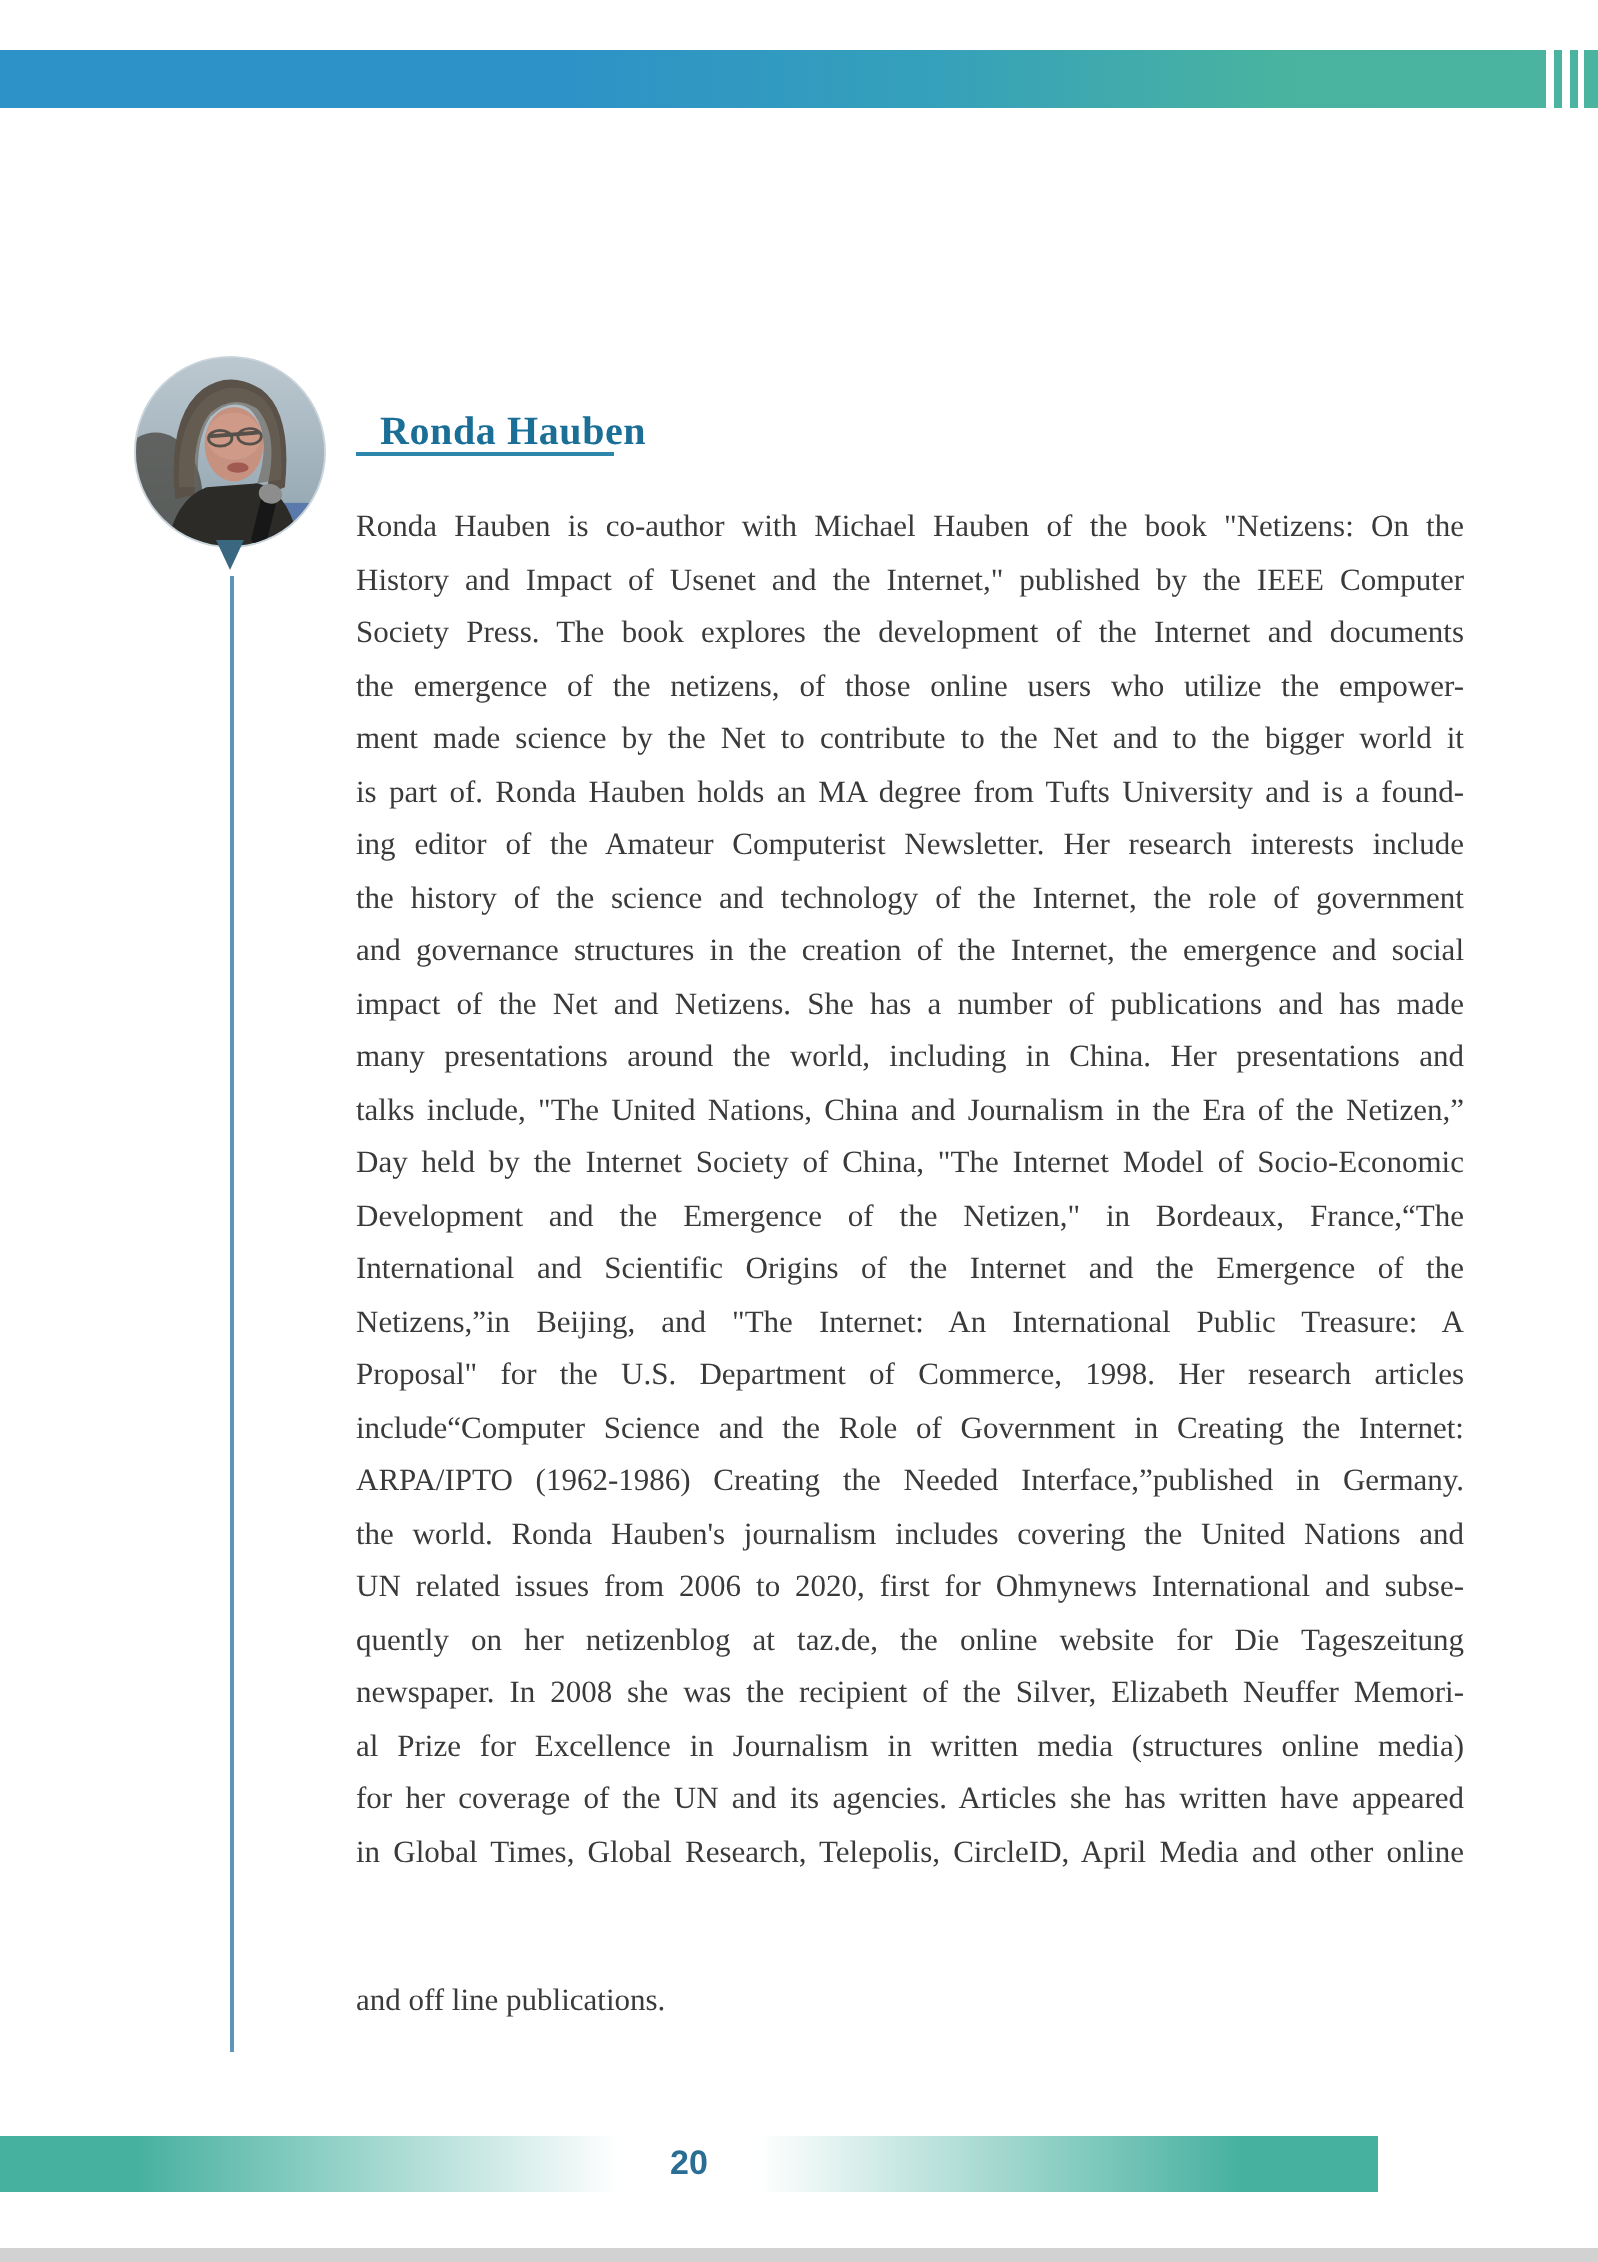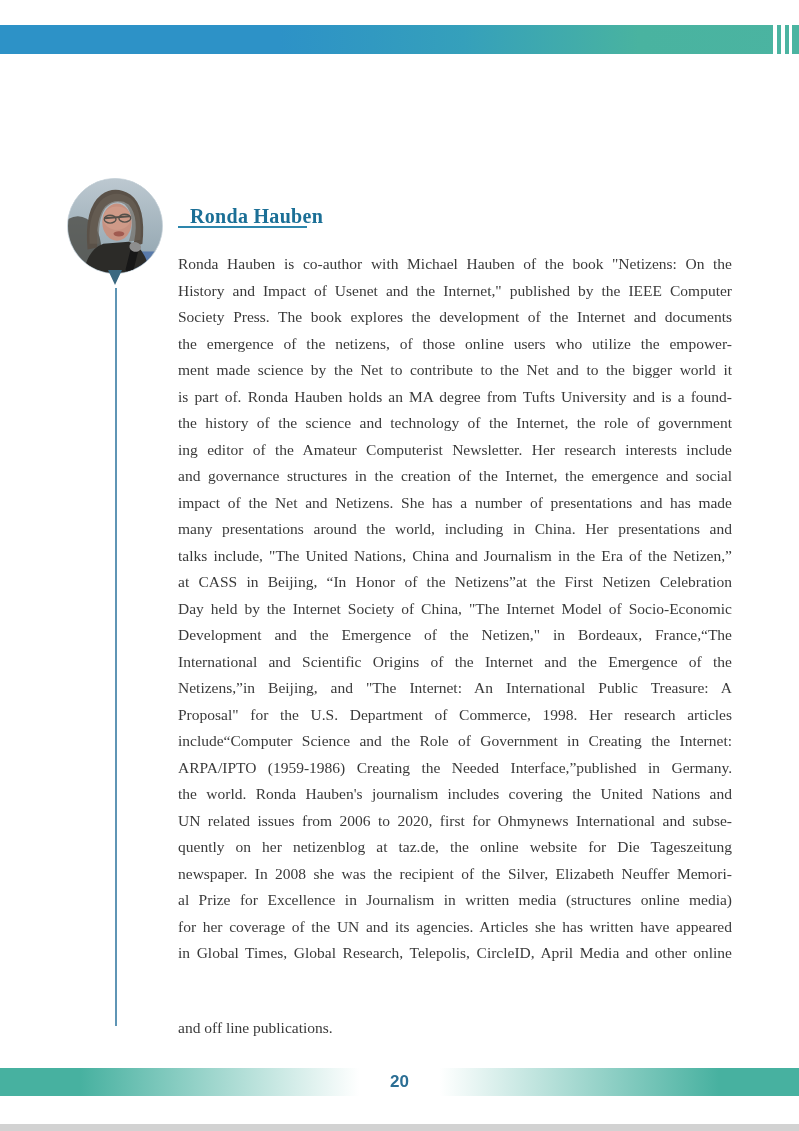--- a/index.html
+++ b/index.html
@@ -56,21 +56,21 @@
     font-size:15.5px;line-height:26.5px;color:#3a3a3a;
   }
   .bio-line{
     text-align:justify;text-align-last:justify;
     height:26.5px;overflow:hidden;white-space:normal;
   }
   .bio-line.last{text-align-last:left;margin-top:48px;}
 
   
   .footer-bar{
-    position:absolute;top:1068px;left:0;width:799px;height:28px;
+    position:absolute;top:1068px;left:0;width:689px;height:28px;
     background:linear-gradient(90deg,#47b1a0 0%,#47b1a0 10%,#ffffff 45%,#ffffff 55%,#47b1a0 90%,#47b1a0 100%);
     display:flex;align-items:center;justify-content:center;text-align:center;
   }
   .page-number{
     font-family:"Liberation Sans",sans-serif;
     font-size:17px;font-weight:bold;color:#2b6e94;
   }
   .bottom-strip{
     position:absolute;top:1124px;left:0;width:799px;height:7px;
     background:#d2d2d2;
@@ -125,34 +125,33 @@
   <h1 class="author-name">Ronda Hauben</h1>
   <div class="name-underline"></div>
 
   <div class="bio">
       <div class="bio-line">Ronda Hauben is co-author with Michael Hauben of the book "Netizens: On the</div>
       <div class="bio-line">History and Impact of Usenet and the Internet," published by the IEEE Computer</div>
       <div class="bio-line">Society Press. The book explores the development of the Internet and documents</div>
       <div class="bio-line">the emergence of the netizens, of those online users who utilize the empower-</div>
       <div class="bio-line">ment made science by the Net to contribute to the Net and to the bigger world it</div>
       <div class="bio-line">is part of. Ronda Hauben holds an MA degree from Tufts University and is a found-</div>
+      <div class="bio-line">ing editor of the Amateur Computerist Newsletter. Her research interests include</div>
       <div class="bio-line">the history of the science and technology of the Internet, the role of government</div>
-      <div class="bio-line">ing editor of the Amateur Computerist Newsletter. Her research interests include</div>
       <div class="bio-line">and governance structures in the creation of the Internet, the emergence and social</div>
-      <div class="bio-line">impact of the Net and Netizens. She has a number of presentations and has made</div>
+      <div class="bio-line">impact of the Net and Netizens. She has a number of publications and has made</div>
       <div class="bio-line">many presentations around the world, including in China. Her presentations and</div>
       <div class="bio-line">talks include, "The United Nations, China and Journalism in the Era of the Netizen,”</div>
-      <div class="bio-line">at CASS in Beijing, “In Honor of the Netizens”at the First Netizen Celebration</div>
       <div class="bio-line">Day held by the Internet Society of China, "The Internet Model of Socio-Economic</div>
       <div class="bio-line">Development and the Emergence of the Netizen," in Bordeaux, France,“The</div>
       <div class="bio-line">International and Scientific Origins of the Internet and the Emergence of the</div>
       <div class="bio-line">Netizens,”in Beijing, and "The Internet: An International Public Treasure: A</div>
       <div class="bio-line">Proposal" for the U.S. Department of Commerce, 1998. Her research articles</div>
       <div class="bio-line">include“Computer Science and the Role of Government in Creating the Internet:</div>
-      <div class="bio-line">ARPA/IPTO (1959-1986) Creating the Needed Interface,”published in Germany.</div>
+      <div class="bio-line">ARPA/IPTO (1962-1986) Creating the Needed Interface,”published in Germany.</div>
       <div class="bio-line">the world. Ronda Hauben's journalism includes covering the United Nations and</div>
       <div class="bio-line">UN related issues from 2006 to 2020, first for Ohmynews International and subse-</div>
       <div class="bio-line">quently on her netizenblog at taz.de, the online website for Die Tageszeitung</div>
       <div class="bio-line">newspaper. In 2008 she was the recipient of the Silver, Elizabeth Neuffer Memori-</div>
       <div class="bio-line">al Prize for Excellence in Journalism in written media (structures online media)</div>
       <div class="bio-line">for her coverage of the UN and its agencies. Articles she has written have appeared</div>
       <div class="bio-line">in Global Times, Global Research, Telepolis, CircleID, April Media and other online</div>
       <div class="bio-line last">and off line publications.</div>
     </div>
 

